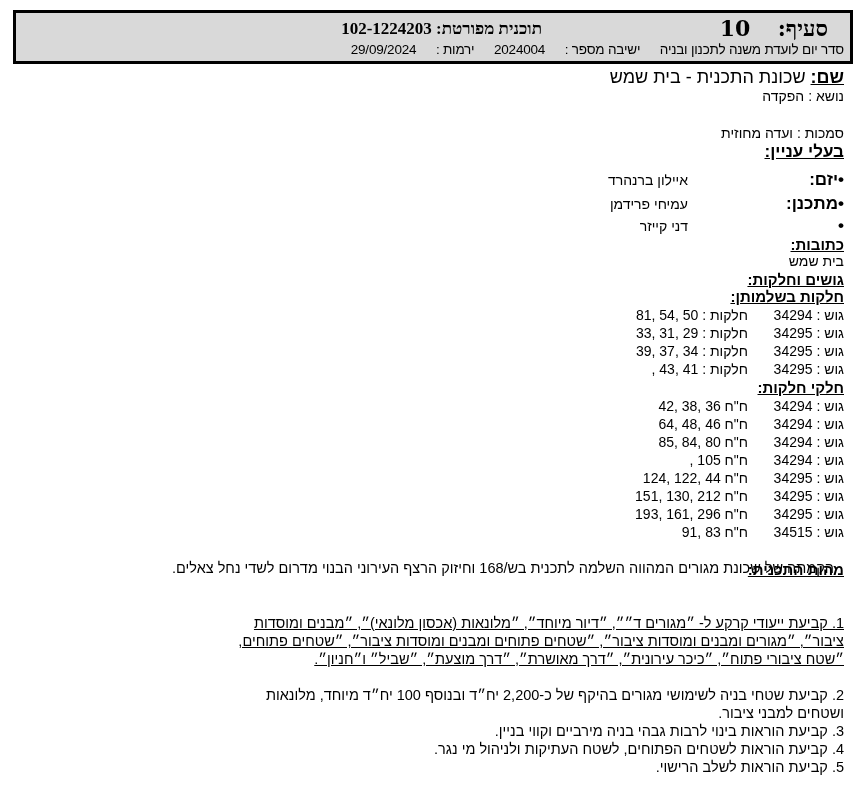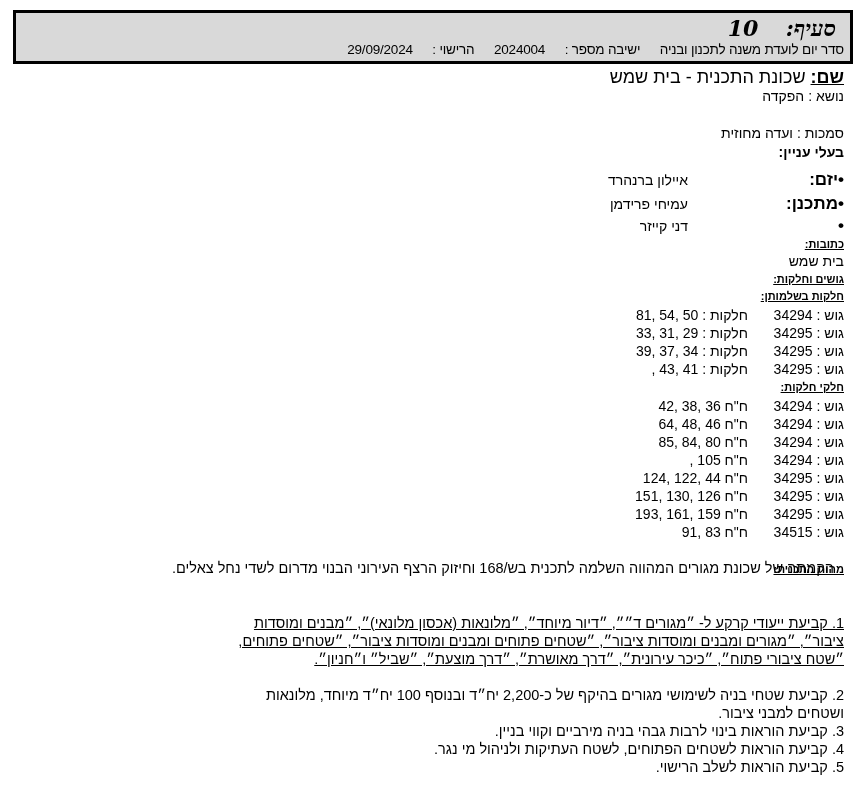--- a/index.html
+++ b/index.html
@@ -27,28 +27,27 @@
     }
     .header-row1 {
       position: absolute;
       right: 6px;
       top: 2px;
       left: 6px;
       height: 26px;
     }
     .section-label {
       position: absolute;
-      right: 8px;
+      right: 16px;
       top: 0;
       font-family: "DejaVu Serif", "Liberation Serif", serif;
       font-weight: bold;
       font-size: 22px;
       line-height: 26px;
       white-space: nowrap;
-      font-style: italic;
     }
     .plan-label {
       position: absolute;
       right: 302px;
       top: 3px;
       font-family: "Liberation Serif", serif;
       font-weight: bold;
       font-size: 17px;
       line-height: 22px;
       white-space: nowrap;
@@ -83,26 +82,27 @@
       line-height: 22px;
     }
     .title-line .key {
       font-weight: bold;
       text-decoration: underline;
       margin-top: 20px;
     }
     .heading {
       font-weight: bold;
       text-decoration: underline;
-      font-size: 11px;
+      font-size: 15px;
       text-align: center;
     }
     .heading-lg {
       font-weight: bold;
-      font-size: 14px;
+      text-decoration: underline;
+      font-size: 17px;
       text-align: center;
     }
     .party-row {
       position: absolute;
       right: 0;
       width: 360px;
       height: 20px;
     }
     .party-role {
       position: absolute;
@@ -160,26 +160,30 @@
 </head>
 <body>
 
 <div class="header-box">
   <div class="header-row1">
     <div class="section-label">
       <span>סעיף:</span>
       <span style="display:inline-block;width:12px;"></span>
       <span>10</span>
     </div>
+    <div class="plan-label">
+      <span>תוכנית מפורטת:</span>
+      <span>102-1224203</span>
+    </div>
   </div>
   <div class="header-row2">
     <span>סדר יום לועדת משנה לתכנון ובניה</span>
     <span>ישיבה מספר :</span>
     <span>2024004</span>
-    <span>הרישוי :</span>
+    <span>ירמות :</span>
     <span>29/09/2024</span>
   </div>
 </div>
 
 <div class="content">
 
   <div class="line title-line" style="top:0px;">
     <span class="key">שם:</span>
     <span>שכונת התכנית - בית שמש</span>
   </div>
@@ -249,25 +253,25 @@
   <div class="parcel-row" style="top:385px;">
     <span class="parcel-gush"><span>גוש :</span> <span>34294</span></span>
     <span class="parcel-vals"><span>ח"ח</span> <span>105 ,</span></span>
   </div>
   <div class="parcel-row" style="top:403px;">
     <span class="parcel-gush"><span>גוש :</span> <span>34295</span></span>
     <span class="parcel-vals"><span>ח"ח</span> <span>44 ,122 ,124</span></span>
   </div>
   <div class="parcel-row" style="top:421px;">
     <span class="parcel-gush"><span>גוש :</span> <span>34295</span></span>
-    <span class="parcel-vals"><span>ח"ח</span> <span>126 ,130 ,151</span></span>
+    <span class="parcel-vals"><span>ח"ח</span> <span>212 ,130 ,151</span></span>
   </div>
   <div class="parcel-row" style="top:439px;">
     <span class="parcel-gush"><span>גוש :</span> <span>34295</span></span>
-    <span class="parcel-vals"><span>ח"ח</span> <span>159 ,161 ,193</span></span>
+    <span class="parcel-vals"><span>ח"ח</span> <span>296 ,161 ,193</span></span>
   </div>
   <div class="parcel-row" style="top:457px;">
     <span class="parcel-gush"><span>גוש :</span> <span>34515</span></span>
     <span class="parcel-vals"><span>ח"ח</span> <span>83 ,91</span></span>
   </div>
 
   <div class="line heading" style="top:475px;margin-top:20px;">מהות התכנית:</div>
   <div class="para" style="top:493px;">הקמתה של שכונת מגורים המהווה השלמה לתכנית בש/168 וחיזוק הרצף העירוני הבנוי מדרום לשדי נחל צאלים.</div>
 
   <div class="list-item" style="top:548px;text-decoration:underline;">1. קביעת ייעודי קרקע ל- ״מגורים ד״״, ״דיור מיוחד״, ״מלונאות (אכסון מלונאי)״, ״מבנים ומוסדות ציבור״, ״מגורים ומבנים ומוסדות ציבור״, ״שטחים פתוחים ומבנים ומוסדות ציבור״, ״שטחים פתוחים, ״שטח ציבורי פתוח״, ״כיכר עירונית״, ״דרך מאושרת״, ״דרך מוצעת״, ״שביל״ ו״חניון״.</div>

